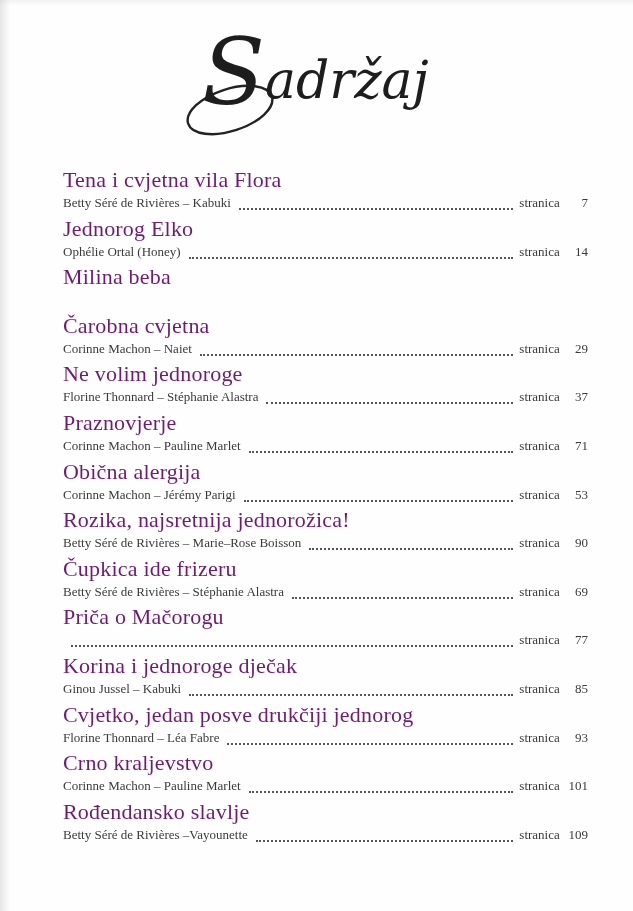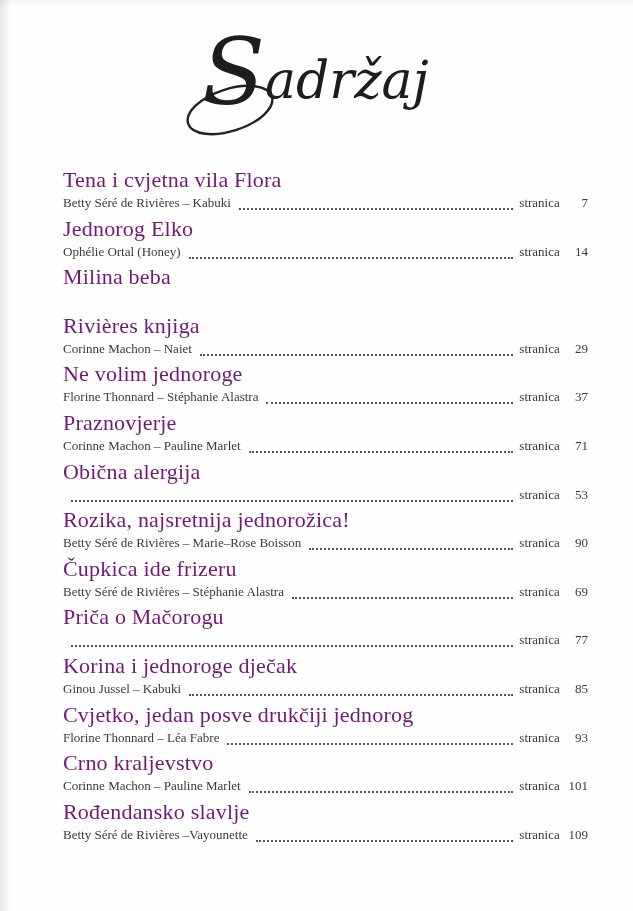--- a/index.html
+++ b/index.html
@@ -115,21 +115,21 @@
       <span class="dots"></span>
       <span class="pagecell"><span>stranica</span> <span class="pagenum">14</span></span>
     </div>
   </div>
 
   <div class="entry">
     <div class="entry-title">Milina beba</div>
   </div>
 
   <div class="entry">
-    <div class="entry-title">Rivières knjiga</div>
+    <div class="entry-title">Čarobna cvjetna</div>
     <div class="author-row">
       <span class="authors">Corinne Machon – Naiet</span>
       <span class="dots"></span>
       <span class="pagecell"><span>stranica</span> <span class="pagenum">29</span></span>
     </div>
   </div>
 
   <div class="entry">
     <div class="entry-title">Ne volim jednoroge</div>
     <div class="author-row">
@@ -144,20 +144,21 @@
     <div class="author-row">
       <span class="authors">Corinne Machon – Pauline Marlet</span>
       <span class="dots"></span>
       <span class="pagecell"><span>stranica</span> <span class="pagenum">71</span></span>
     </div>
   </div>
 
   <div class="entry">
     <div class="entry-title">Obična alergija</div>
     <div class="author-row">
+      <span class="authors">Corinne Machon – Jérémy Parigi</span>
       <span class="dots"></span>
       <span class="pagecell"><span>stranica</span> <span class="pagenum">53</span></span>
     </div>
   </div>
 
   <div class="entry">
     <div class="entry-title">Rozika, najsretnija jednorožica!</div>
     <div class="author-row">
       <span class="authors">Betty Séré de Rivières – Marie–Rose Boisson</span>
       <span class="dots"></span>

